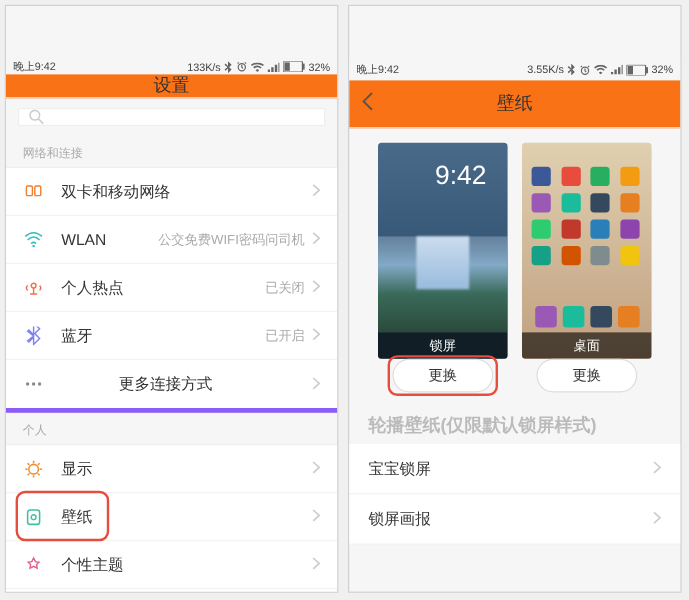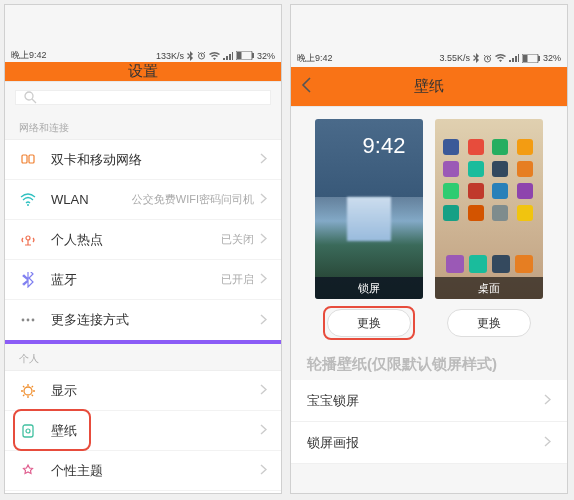--- a/index.html
+++ b/index.html
@@ -70,21 +70,21 @@
   .row {
     height: 40px;
     display: flex;
     align-items: center;
     padding: 0 14px;
     border-bottom: 1px solid #f2f2f2;
     font-size: 13px;
     color: #333;
     position: relative;
   }
-  .row:last-child { border-bottom: none; }
+  .row:last-child { border-bottom: none; gap: 48px; }
   .row .icon {
     width: 18px;
     height: 18px;
     margin-right: 14px;
     display: flex;
     align-items: center;
     justify-content: center;
   }
   .row .label { flex: 1; }
   .row .value { font-size: 11px; color: #aaa; margin-right: 6px; }
@@ -122,21 +122,20 @@
     background: rgba(0,0,0,0.6);
     color: #fff;
     font-size: 11px;
     display: flex;
     align-items: center;
     justify-content: center;
     position: absolute;
     bottom: 0; left: 0; right: 0;
   }
   .change-btn {
-    margin-top: 10px;
     width: 84px;
     height: 28px;
     border: 1px solid #ddd;
     border-radius: 14px;
     background: #fff;
     font-size: 12px;
     color: #333;
     display: flex;
     align-items: center;
     justify-content: center;

